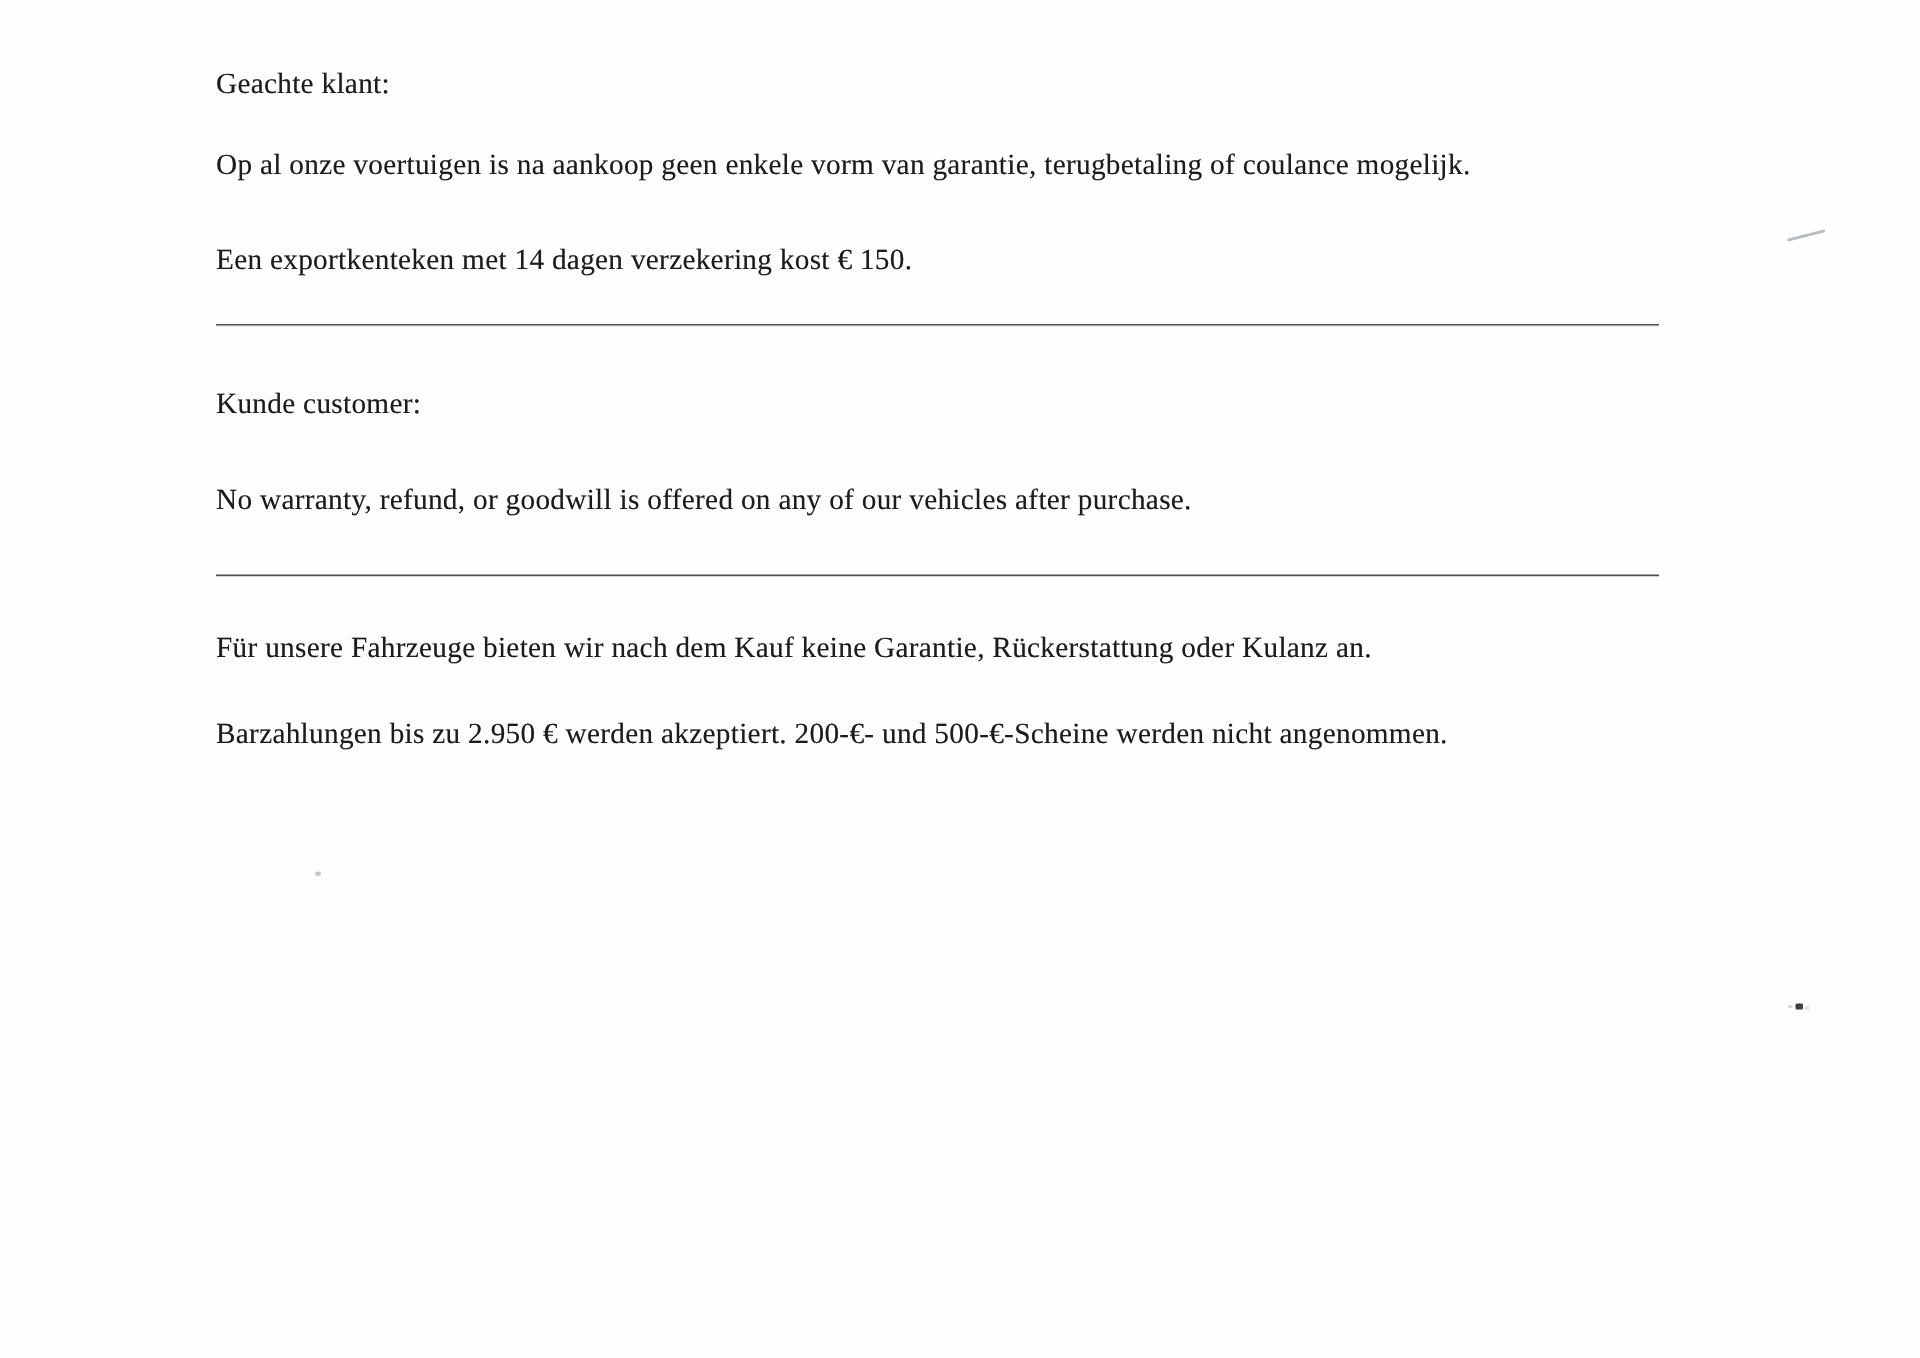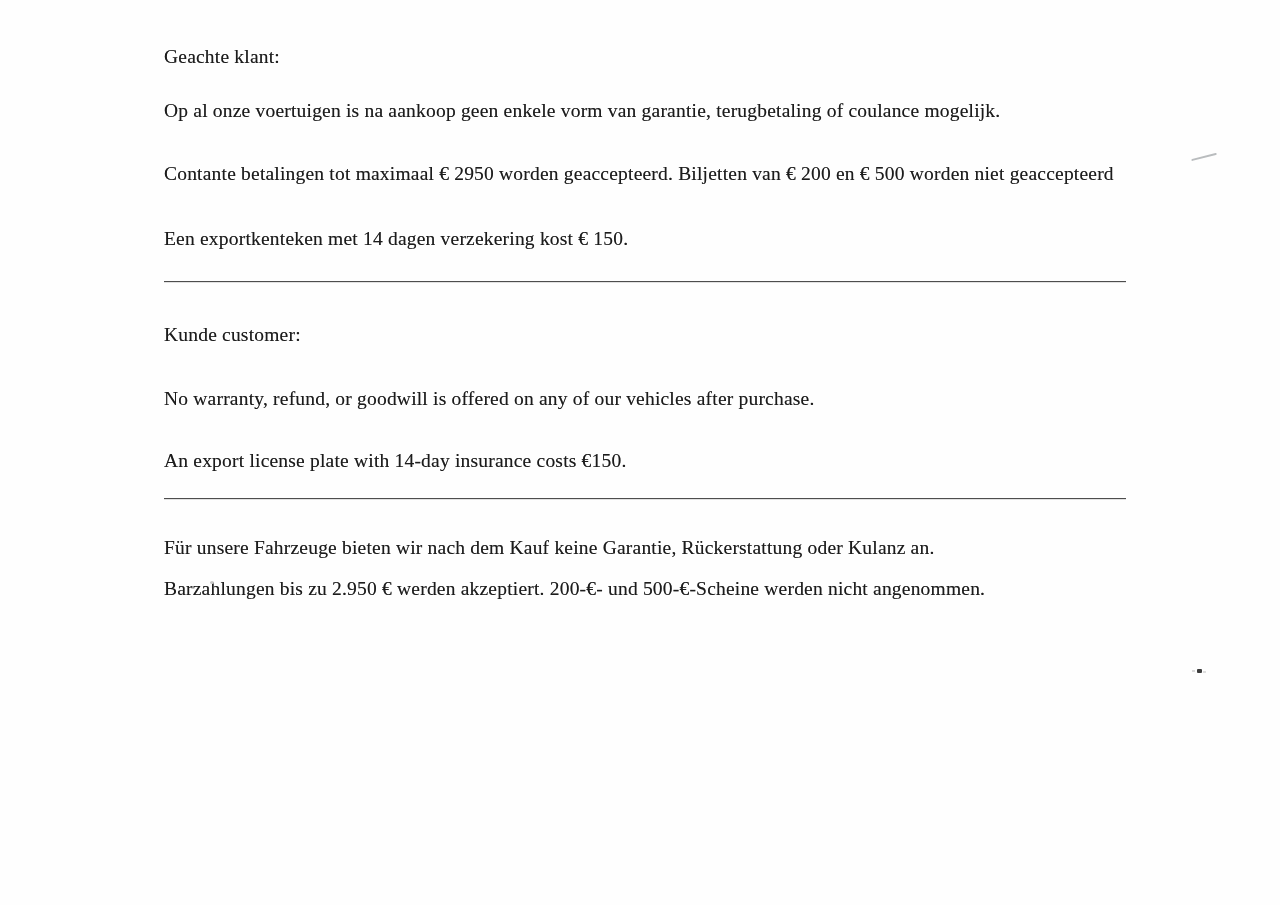--- a/index.html
+++ b/index.html
@@ -12,21 +12,21 @@
   }
   .page {
     position: relative;
     width: 1280px;
     height: 905px;
     background: #fefefe;
     color: #1c1c1c;
   }
   .content {
     position: absolute;
-    left: 164px;
+    left: 144px;
     top: 44px;
     width: 1030px;
   }
   .greeting, .para {
     font-size: 19.5px;
     line-height: 26px;
     color: #1c1c1c;
     letter-spacing: 0.2px;
     white-space: nowrap;
     
@@ -37,21 +37,21 @@
   .s-nl .para.p0             { margin-bottom: 37px; }
   .s-nl .para.p1             { margin-bottom: 39px; }
   .s-nl .para.p2             { margin-bottom: 0; margin-top: 21px; }
   
   .s-en .greeting            { margin-bottom: 38px; }
   .s-en .para.p0             { margin-bottom: 36px; }
   .s-en .para.p1             { margin-bottom: 32px; }
   .s-en .para.p2             { margin-bottom: 0; }
   
   .s-de .greeting            { margin-bottom: 30px; }
-  .s-de .para.p0             { margin-bottom: 15px; }
+  .s-de .para.p0             { margin-bottom: 31px; }
   .s-de .para.p1             { }
   .s-de .para.p2             { margin-bottom: 0; }
 
   .rule {
     height: 0;
     border: none;
     border-top: 1.6px solid #4d4d4d;
     width: 962px;
     margin-left: 0;
     box-shadow: 0 0.5px 0 rgba(90,90,90,0.35);
@@ -84,30 +84,28 @@
 </style>
 </head>
 <body>
 
 <div class="page">
   <div class="content">
 
     <section class="s-nl">
       <p class="greeting">Geachte klant:</p>
       <p class="para p0">Op al onze voertuigen is na aankoop geen enkele vorm van garantie, terugbetaling of coulance mogelijk.</p>
-      <p class="para p1">Contante betalingen tot maximaal € 2950 worden geaccepteerd. Biljetten van € 200 en € 500 worden niet geaccepteerd</p>
       <p class="para p2">Een exportkenteken met 14 dagen verzekering kost € 150.</p>
     </section>
 
     <hr class="rule rule-1">
 
     <section class="s-en">
       <p class="greeting">Kunde customer:</p>
       <p class="para p0">No warranty, refund, or goodwill is offered on any of our vehicles after purchase.</p>
-      <p class="para p2">An export license plate with 14-day insurance costs €150.</p>
     </section>
 
     <hr class="rule rule-2">
 
     <section class="s-de">
       <p class="para p0">Für unsere Fahrzeuge bieten wir nach dem Kauf keine Garantie, Rückerstattung oder Kulanz an.</p>
       <p class="para p1">Barzahlungen bis zu 2.950 € werden akzeptiert. 200-€- und 500-€-Scheine werden nicht angenommen.</p>
     </section>
 
   </div>

